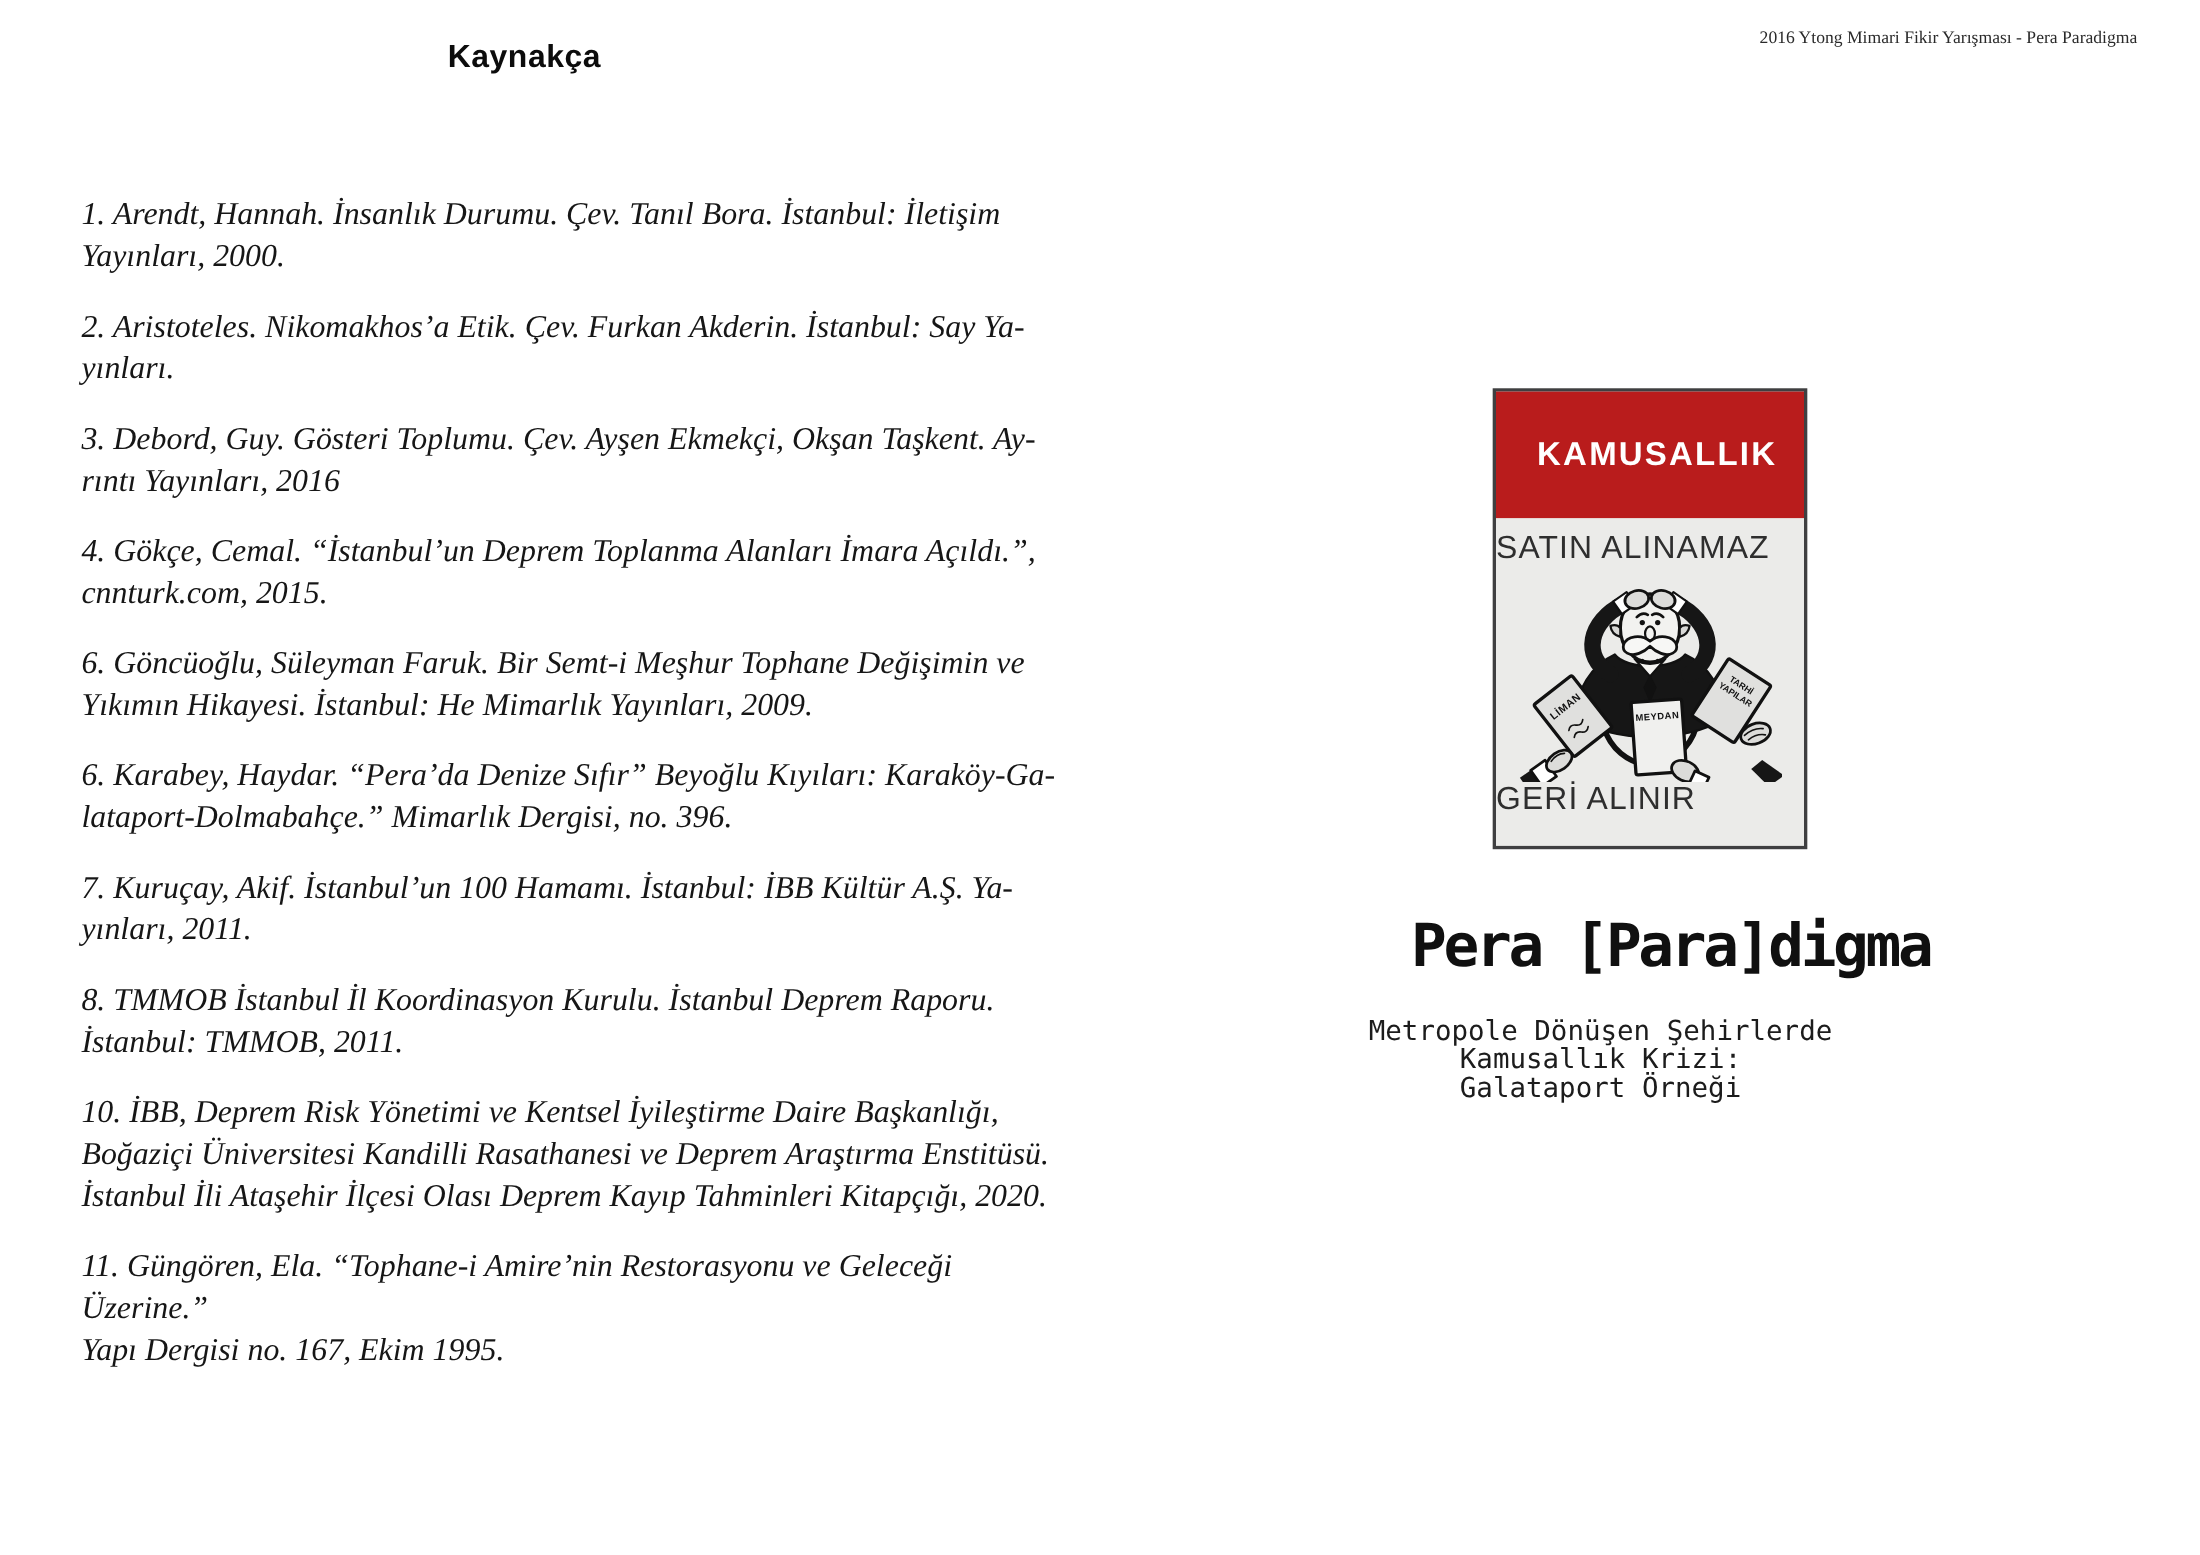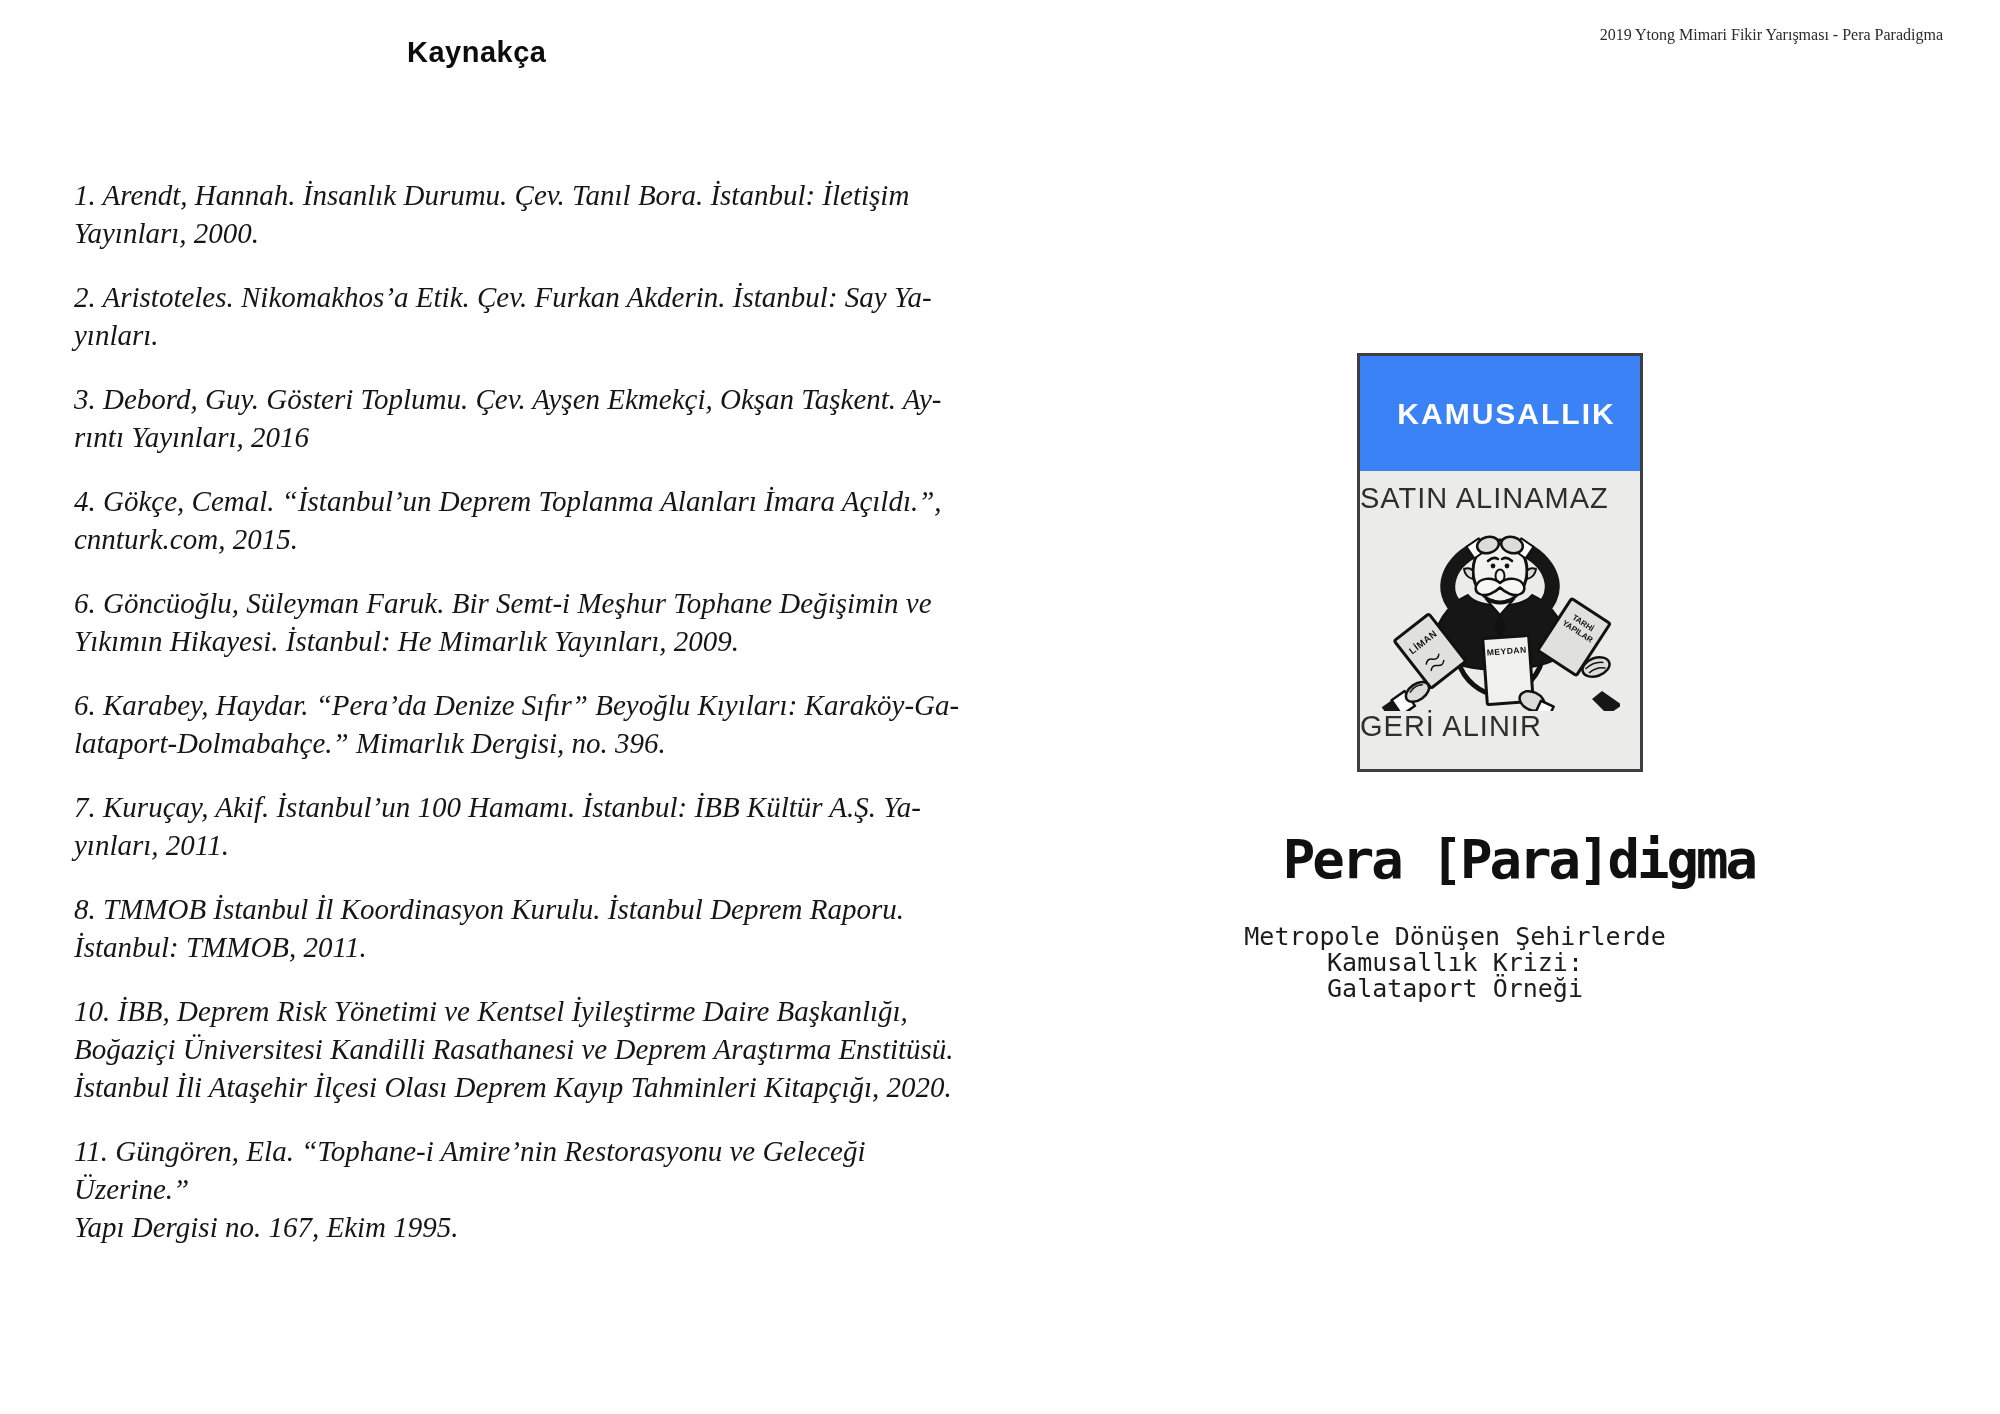--- a/index.html
+++ b/index.html
@@ -13,21 +13,21 @@
   
   .bib-title{position:absolute;left:407px;top:36px;margin:0;font-family:"Liberation Sans",sans-serif;
         font-weight:bold;font-size:29px;letter-spacing:0.5px;color:#0c0c0c;}
   .bib-entries{position:absolute;left:62px;top:176px;width:900px;}
   .bib-entry{margin:0 0 26px 12px;font-style:italic;font-size:29px;line-height:38px;
         white-space:pre-line;color:#161616;}
 
   
   .card{position:absolute;left:1357px;top:353px;width:286px;height:419px;box-sizing:border-box;
         border:3px solid #3f3f41;background:#ebebe9;}
-  .card-band{position:absolute;left:0;top:0;right:0;height:115px;background:#3b82f6;
+  .card-band{position:absolute;left:0;top:0;right:0;height:115px;background:#b91c1c;
         display:flex;align-items:center;justify-content:center;padding-left:13px;}
   .card-band-text{color:#ffffff;font-family:"Liberation Sans",sans-serif;font-weight:bold;
         font-size:30px;letter-spacing:2px;}
   .card-line{position:absolute;left:0;width:100%;text-align:left;
         font-family:"Liberation Sans",sans-serif;font-size:29px;letter-spacing:1px;color:#2e2e2e;}
   .card-line.top{top:126px;}
   .card-line.bottom{top:354px;}
   .man-svg{position:absolute;left:50%;top:165px;transform:translateX(-50%);}
   .deed-label{font-family:"Liberation Sans",sans-serif;font-weight:bold;fill:#111;}
 
@@ -37,21 +37,21 @@
         letter-spacing:-3px;color:#101010;}
   .cover-subtitle{position:absolute;left:1155px;top:924px;width:600px;text-align:center;
         font-family:"DejaVu Sans Mono",monospace;font-size:25px;line-height:26px;
         color:#1c1c1c;white-space:pre-line;}
 </style>
 </head>
 <body>
 
 <div class="page">
 
-  <div class="running-header">2019 Ytong Mimari Fikir Yarışması - Pera Paradigma</div>
+  <div class="running-header">2016 Ytong Mimari Fikir Yarışması - Pera Paradigma</div>
 
   <h1 class="bib-title">Kaynakça</h1>
 
   <div class="bib-entries">
     <p class="bib-entry">1. Arendt, Hannah. İnsanlık Durumu. Çev. Tanıl Bora. İstanbul: İletişim
 Yayınları, 2000.</p>
     <p class="bib-entry">2. Aristoteles. Nikomakhos’a Etik. Çev. Furkan Akderin. İstanbul: Say Ya-
 yınları.</p>
     <p class="bib-entry">3. Debord, Guy. Gösteri Toplumu. Çev. Ayşen Ekmekçi, Okşan Taşkent. Ay-
 rıntı Yayınları, 2016</p>

